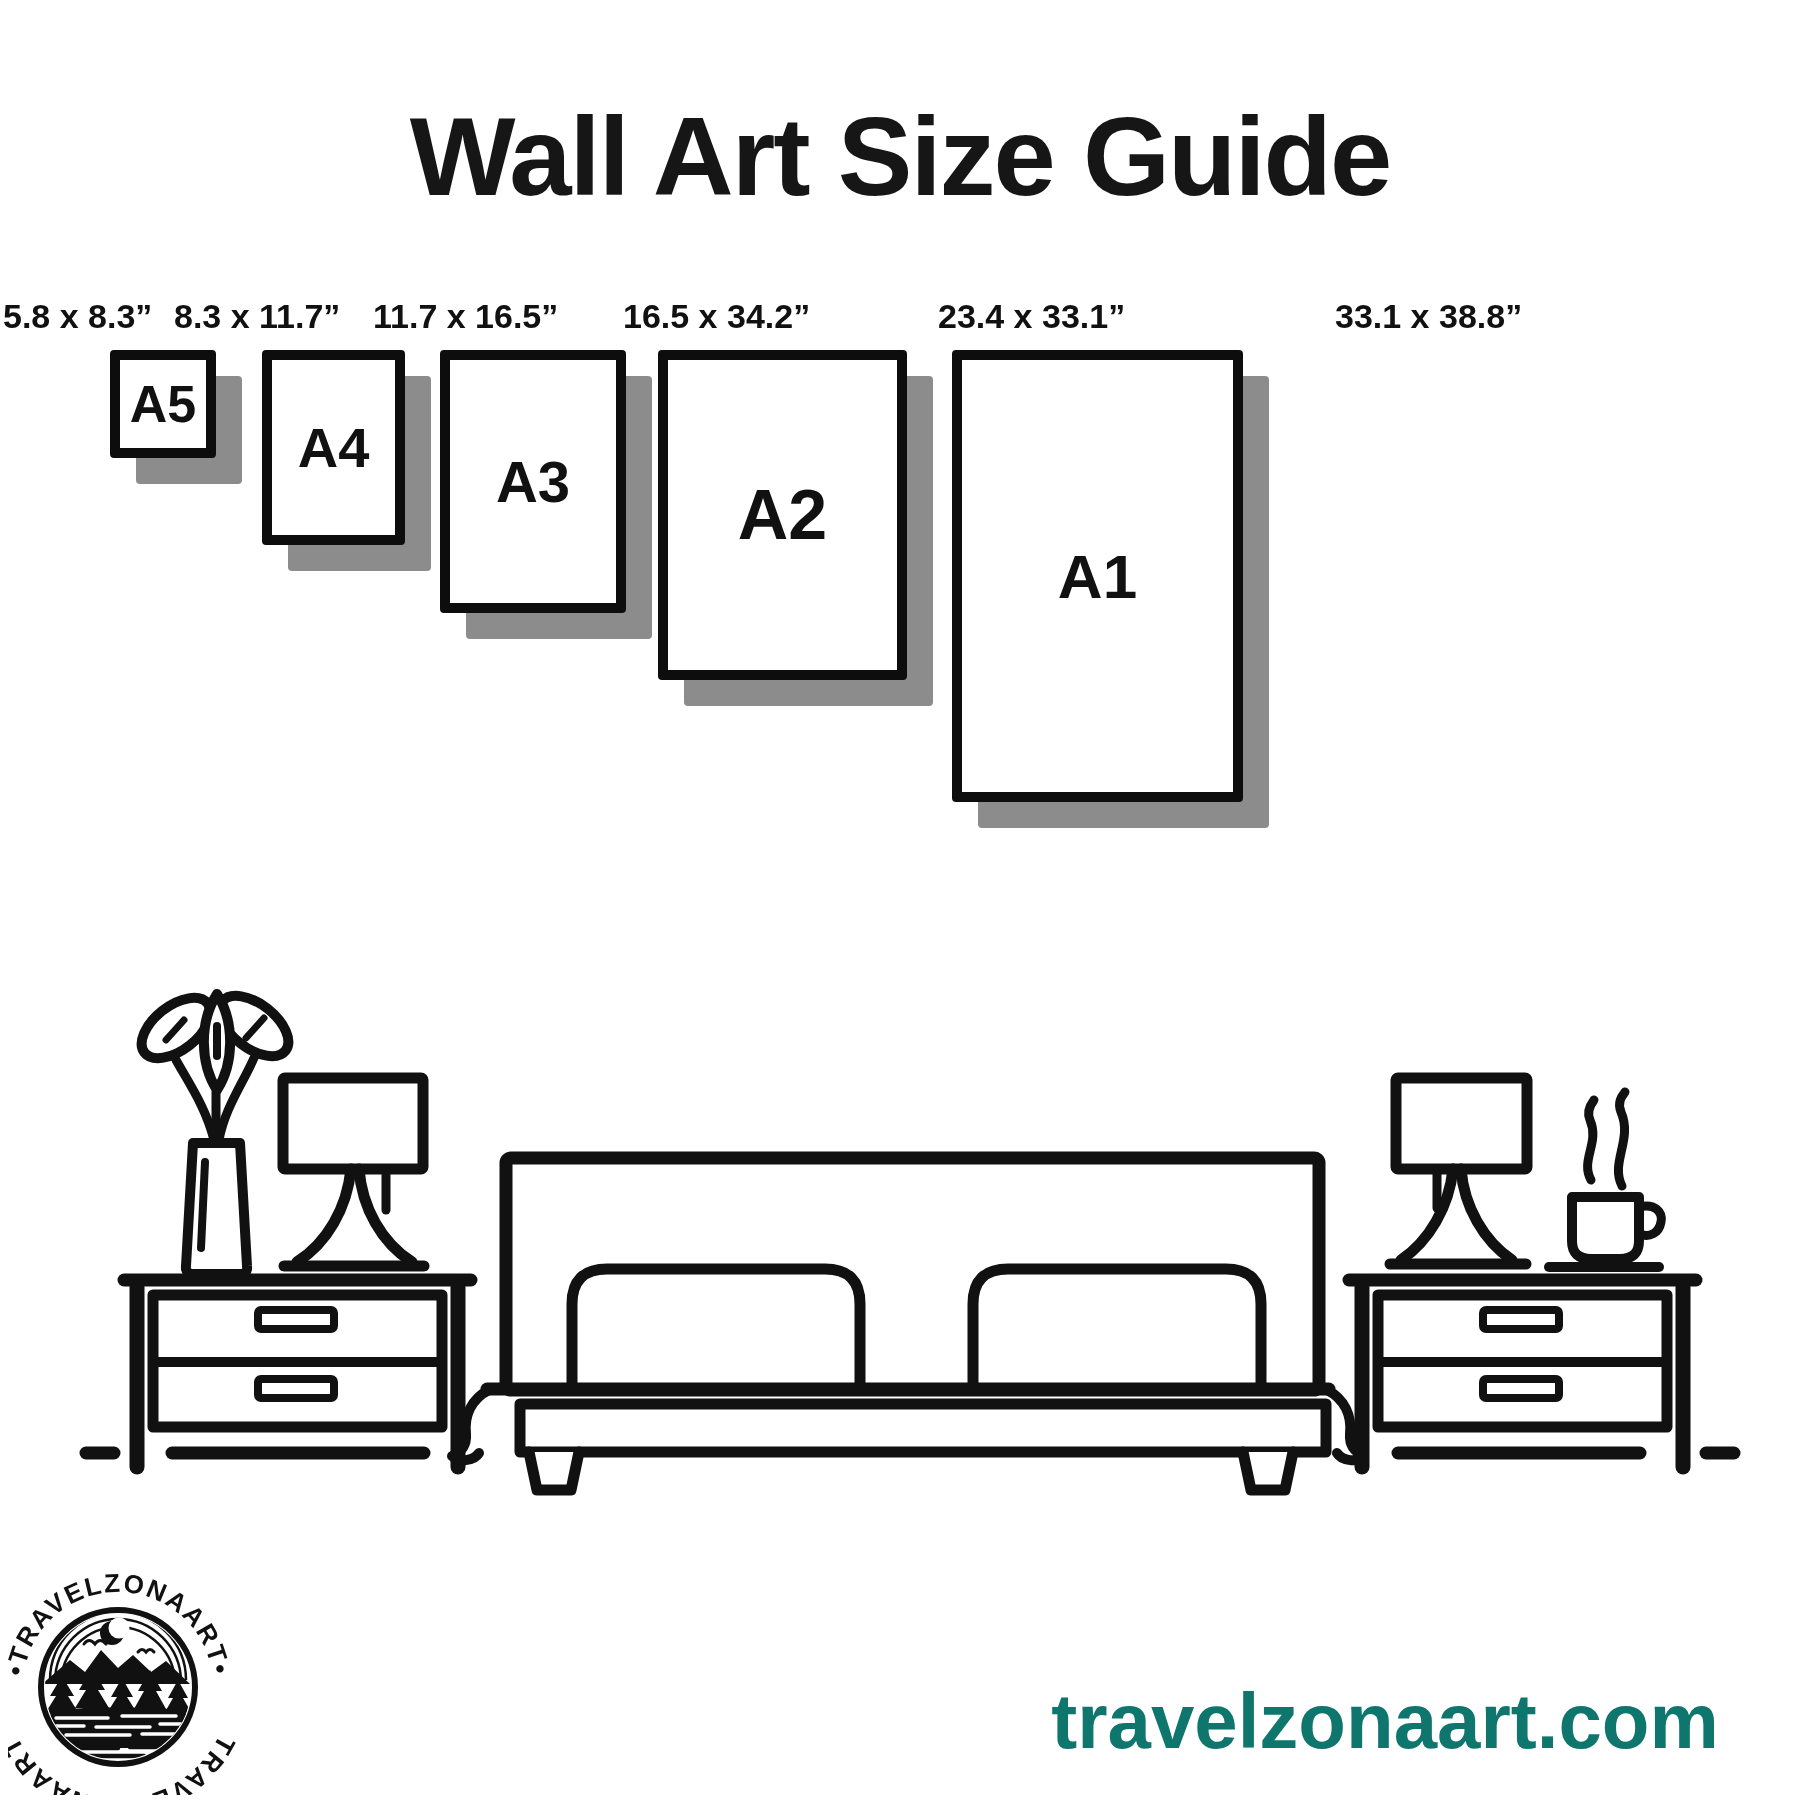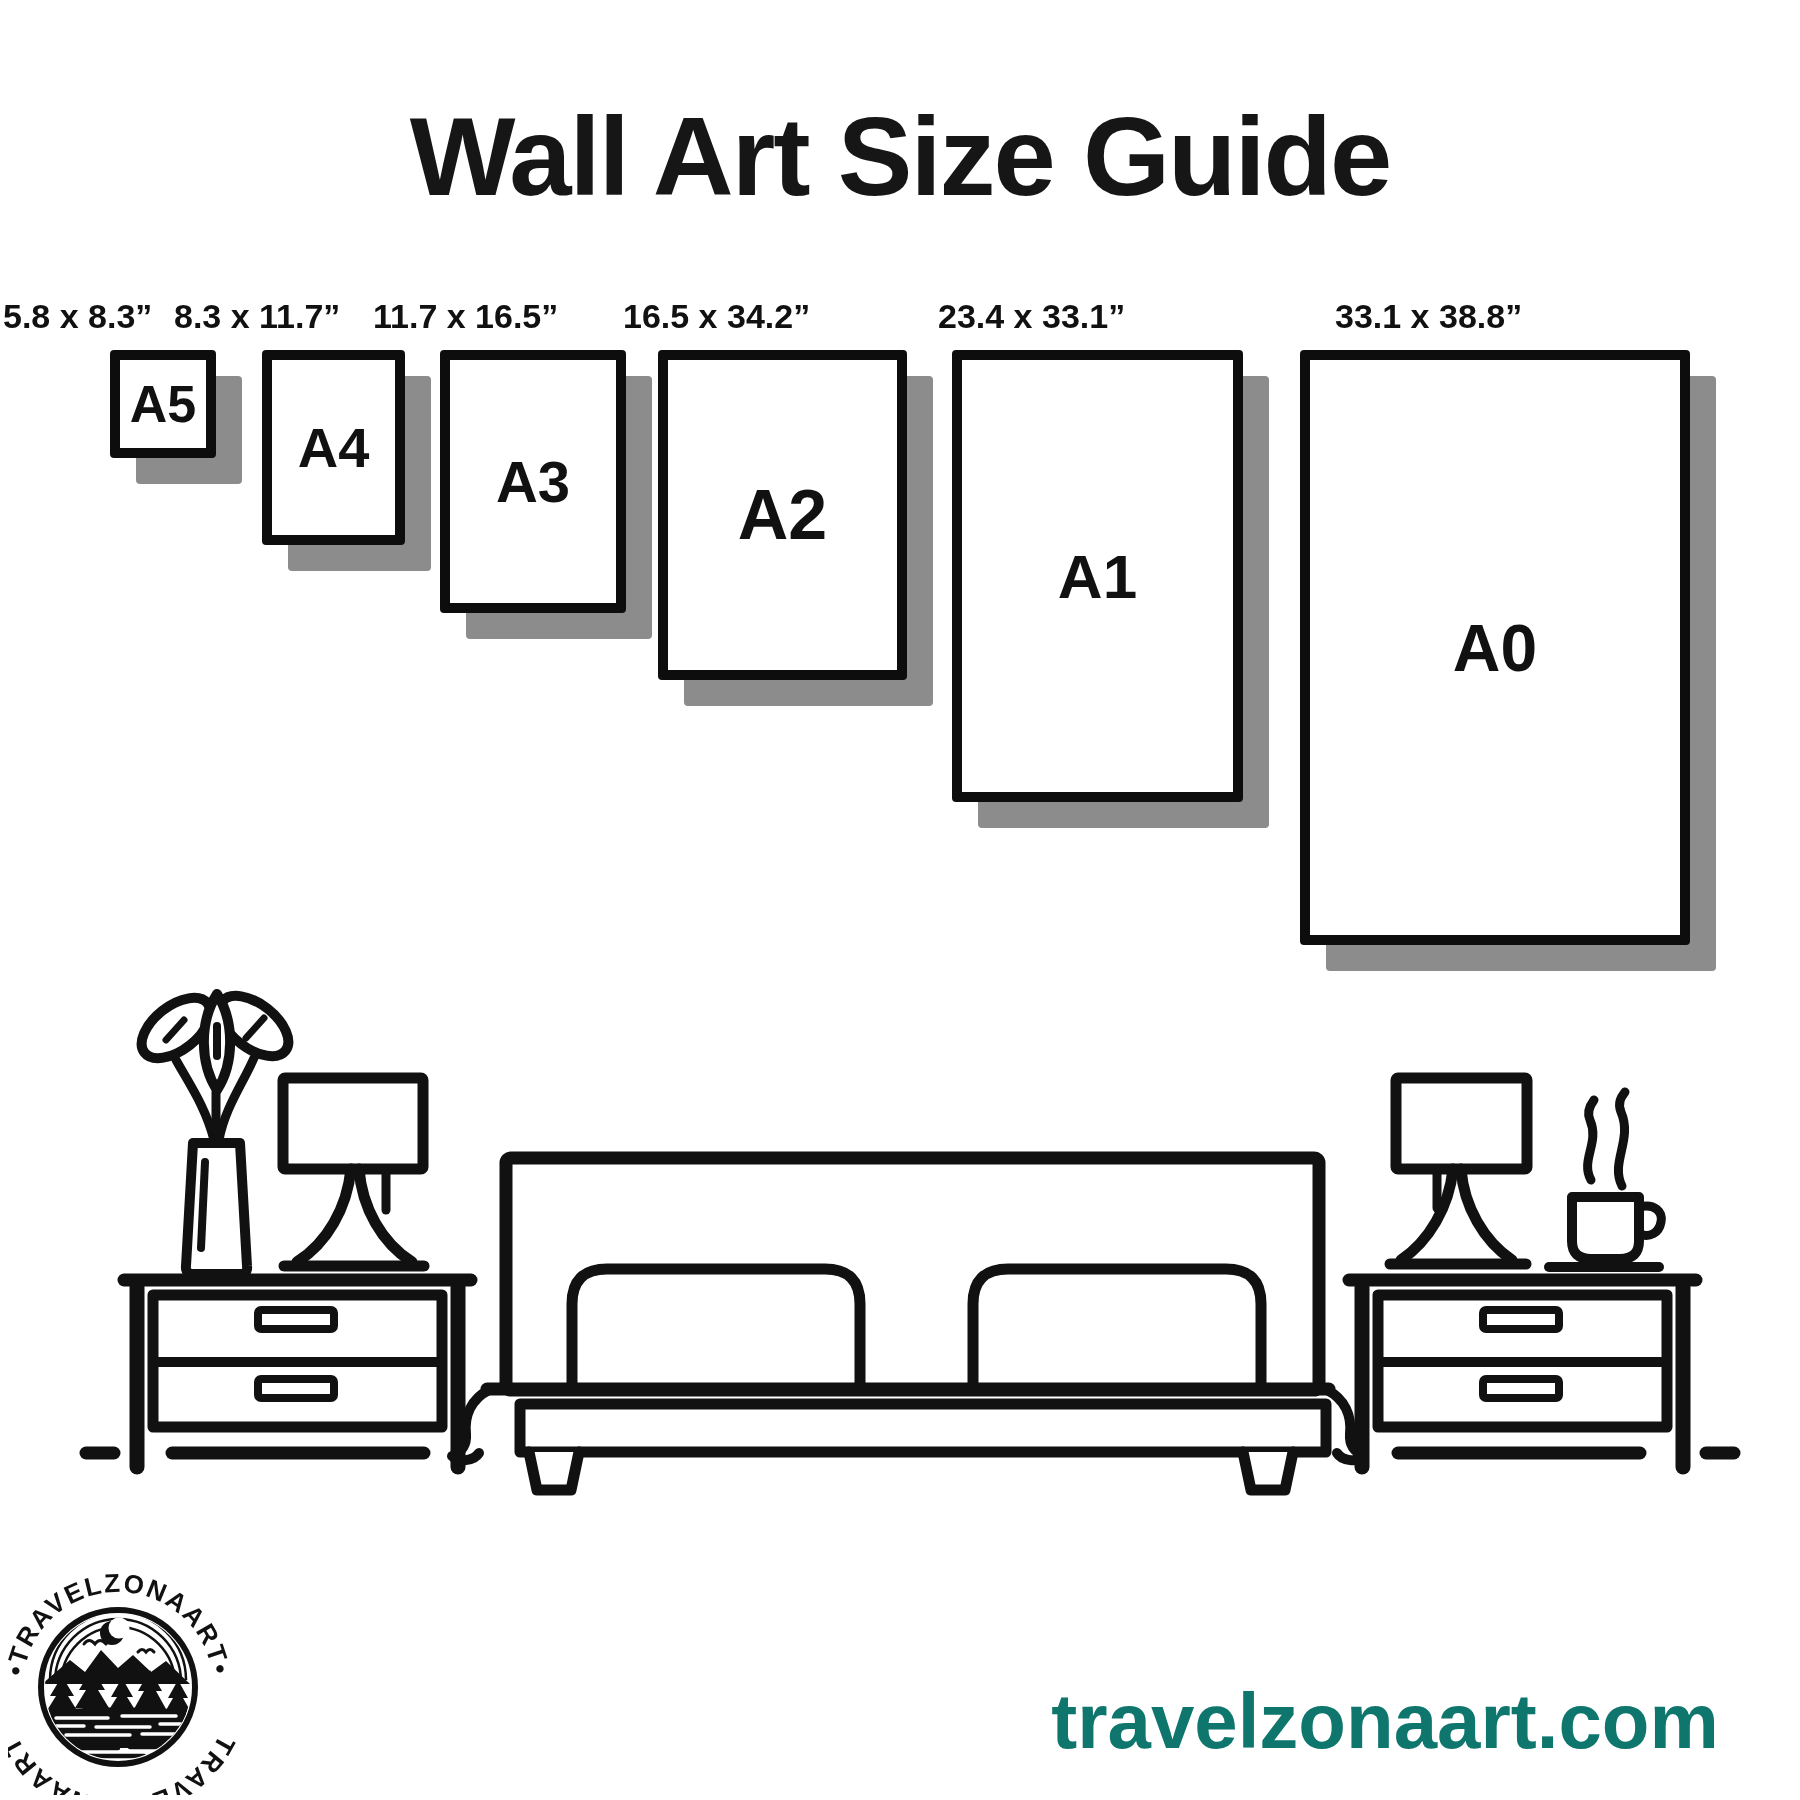--- a/index.html
+++ b/index.html
@@ -50,23 +50,20 @@
     <span class="letter" style="font-size:56px">A4</span>
   </div>
   <div class="frame" style="left:440px;width:186px;height:263px">
     <span class="letter" style="font-size:58px">A3</span>
   </div>
   <div class="frame" style="left:658px;width:249px;height:330px">
     <span class="letter" style="font-size:70px">A2</span>
   </div>
   <div class="frame" style="left:952px;width:291px;height:452px">
     <span class="letter" style="font-size:62px">A1</span>
-  </div>
-  <div class="frame" style="left:1300px;width:390px;height:595px">
-    <span class="letter" style="font-size:66px">A0</span>
   </div>
 
   <svg class="scene" width="1800" height="560" viewBox="0 960 1800 560" fill="none" stroke="#111" stroke-width="11" stroke-linecap="round" stroke-linejoin="round">
 
     <g stroke-width="13">
       <path d="M86,1453 H114"></path>
       <path d="M172,1453 H424"></path>
       <path d="M1398,1453 H1640"></path>
       <path d="M1706,1453 H1734"></path>
     </g>

